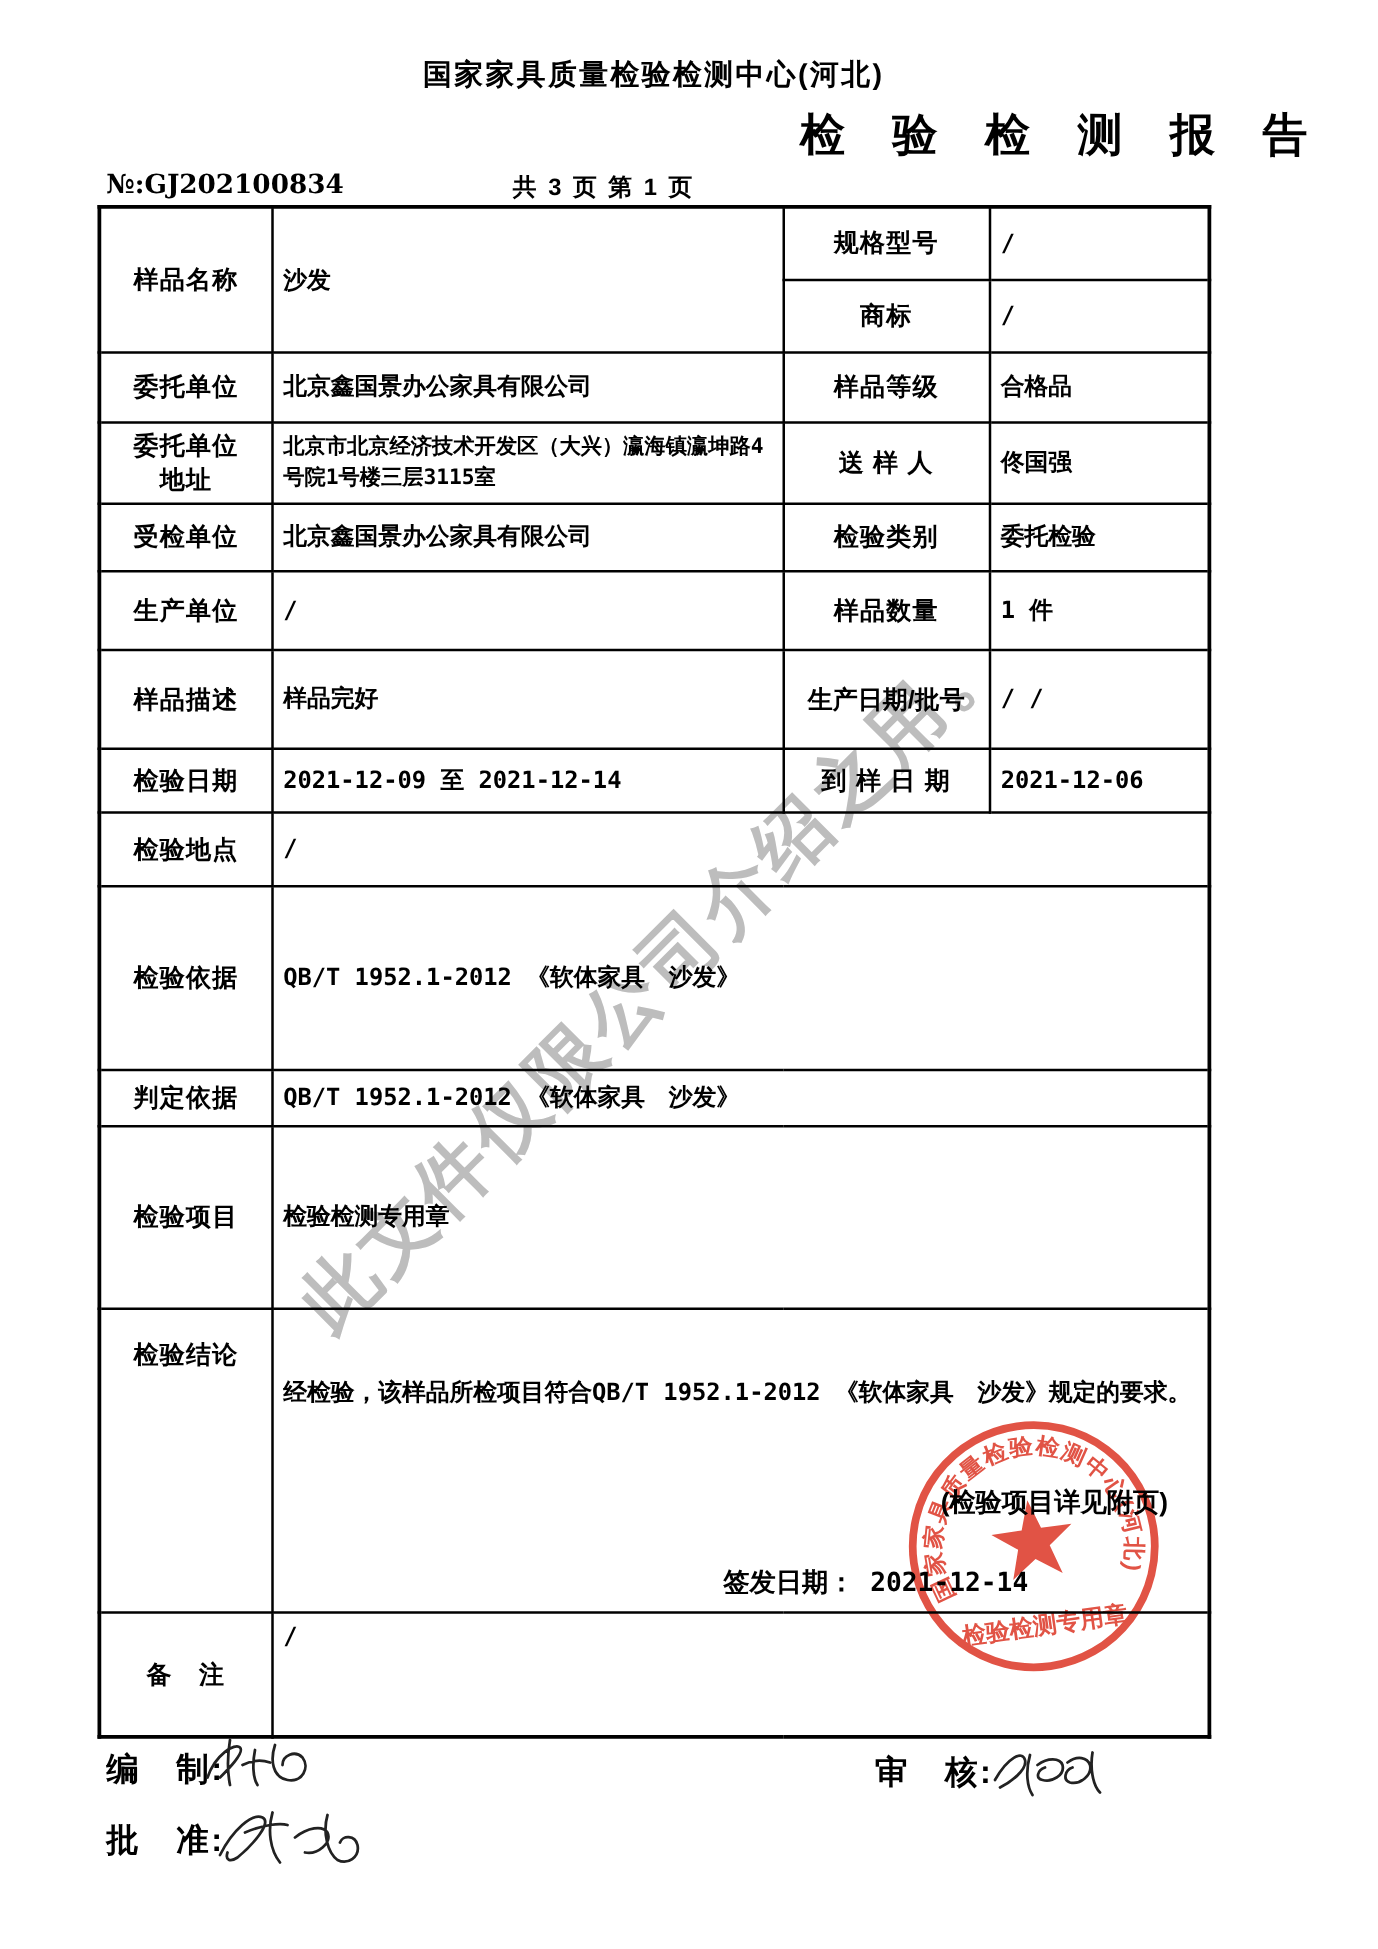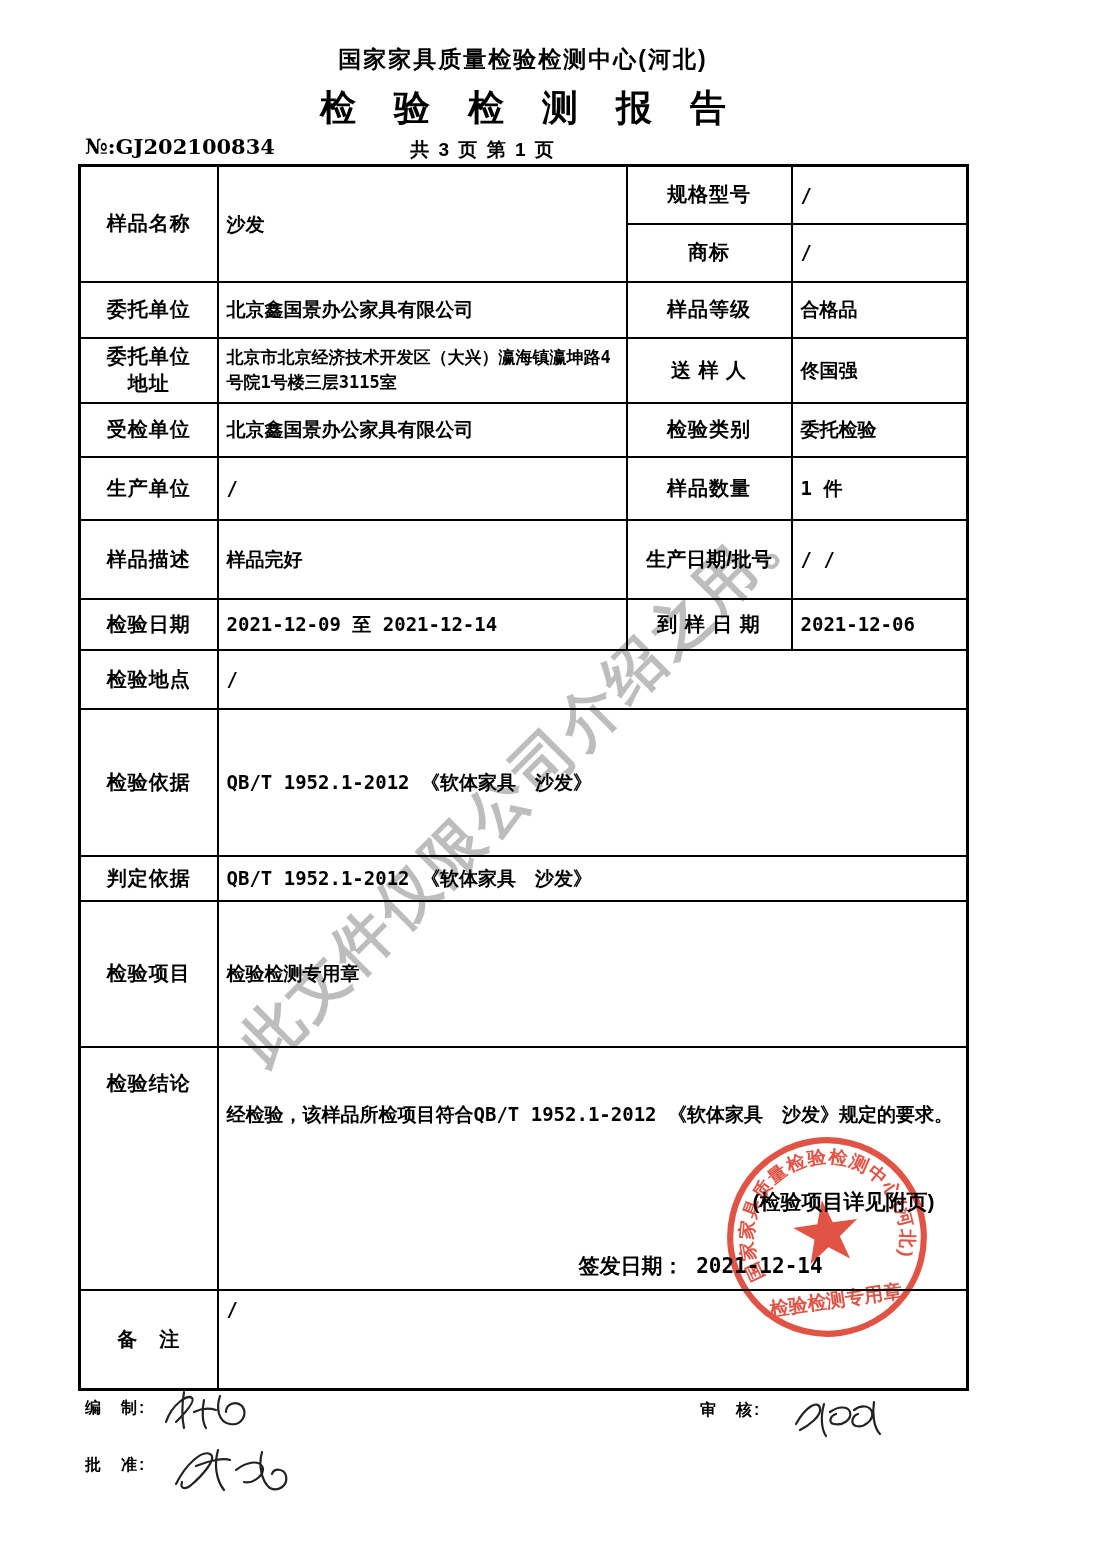--- a/index.html
+++ b/index.html
@@ -8,21 +8,21 @@
     --ink:#000;
   }
   html,body{margin:0;padding:0;}
   body{
     width:1102px;height:1559px;position:relative;background:#fff;
     font-family:"Liberation Sans",sans-serif;color:var(--ink);overflow:hidden;
   }
   
   .hdr-org{position:absolute;top:44px;left:0;width:1046px;text-align:center;
     font-size:23px;font-weight:bold;letter-spacing:2px;}
-  .hdr-title{position:absolute;top:84px;left:0;width:1060px;text-align:center;
+  .hdr-title{position:absolute;top:84px;left:0;width:1060px;text-align:right;
     font-size:36px;font-weight:bold;letter-spacing:14px;}
   .hdr-no{position:absolute;top:134px;left:85px;font-size:21px;font-weight:bold;
     font-family:"DejaVu Serif",serif;}
   .hdr-pages{position:absolute;top:137px;left:0;width:966px;text-align:center;
     font-size:19px;font-weight:bold;letter-spacing:2px;}
   
   table.report{position:absolute;top:164px;left:78px;width:888px;
     border-collapse:collapse;table-layout:fixed;border:3px solid #000;z-index:1;}
   table.report td{border:2px solid #000;overflow:hidden;}
   td.lbl{font-size:20px;font-weight:bold;text-align:center;vertical-align:middle;
@@ -41,21 +41,21 @@
   .watermark{position:absolute;left:265px;top:1008px;width:860px;height:66px;
     transform:rotate(-45deg);transform-origin:0 60px;
     font-size:60px;font-weight:bold;color:var(--wm-color);opacity:.72;
     letter-spacing:4px;white-space:nowrap;z-index:3;pointer-events:none;
     mix-blend-mode:multiply;}
   
   .stamp{position:absolute;left:724px;top:1134px;width:206px;height:206px;
     transform:rotate(-8deg);z-index:4;opacity:.88;mix-blend-mode:multiply;pointer-events:none;}
   .stamp text{font-family:"Liberation Sans",sans-serif;font-weight:bold;}
   
-  .foot-lbl{position:absolute;font-size:16px;font-weight:bold;letter-spacing:2px;white-space:nowrap;}
+  .foot-lbl{position:absolute;font-size:26px;font-weight:bold;letter-spacing:2px;white-space:nowrap;}
   .sig{position:absolute;}
   .sig path{stroke:#222;stroke-width:2.2;fill:none;stroke-linecap:round;stroke-linejoin:round;}
 </style>
 </head>
 <body>
 
 <div class="hdr-org">国家家具质量检验检测中心(河北)</div>
 <div class="hdr-title">检 验 检 测 报 告</div>
 <div class="hdr-no">№:GJ202100834</div>
 <div class="hdr-pages">共 3 页 第 1 页</div>

